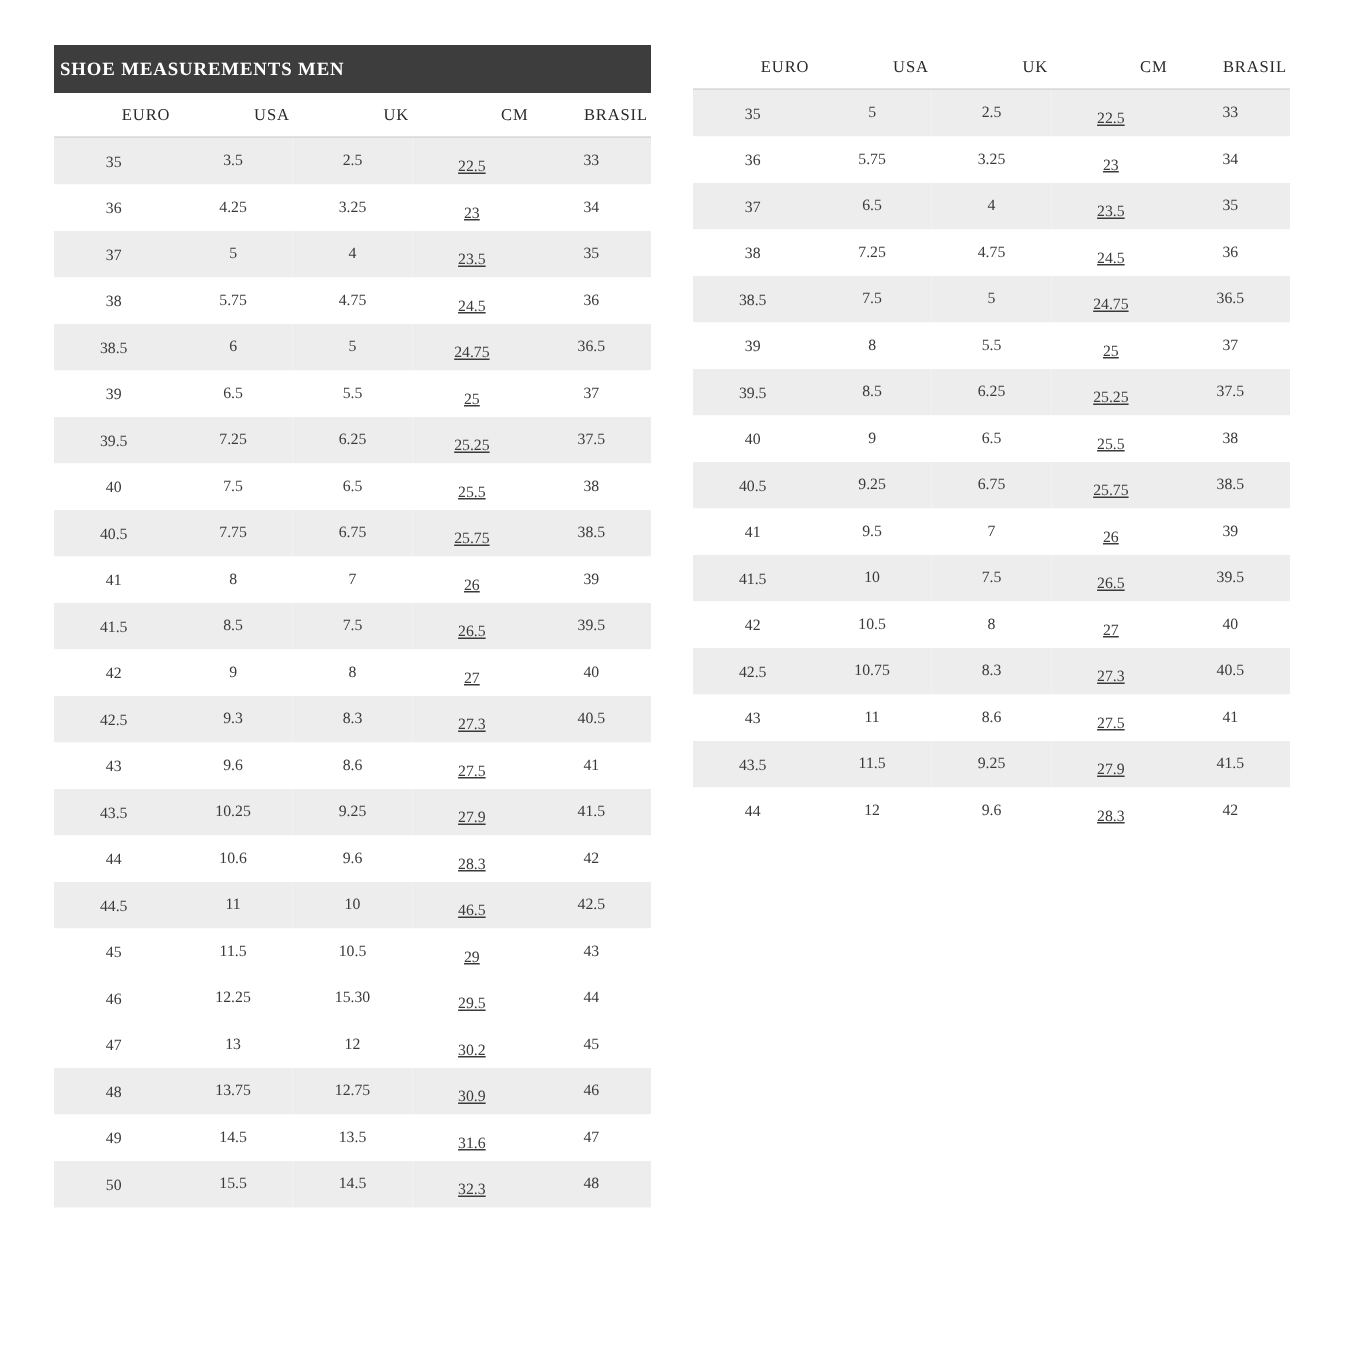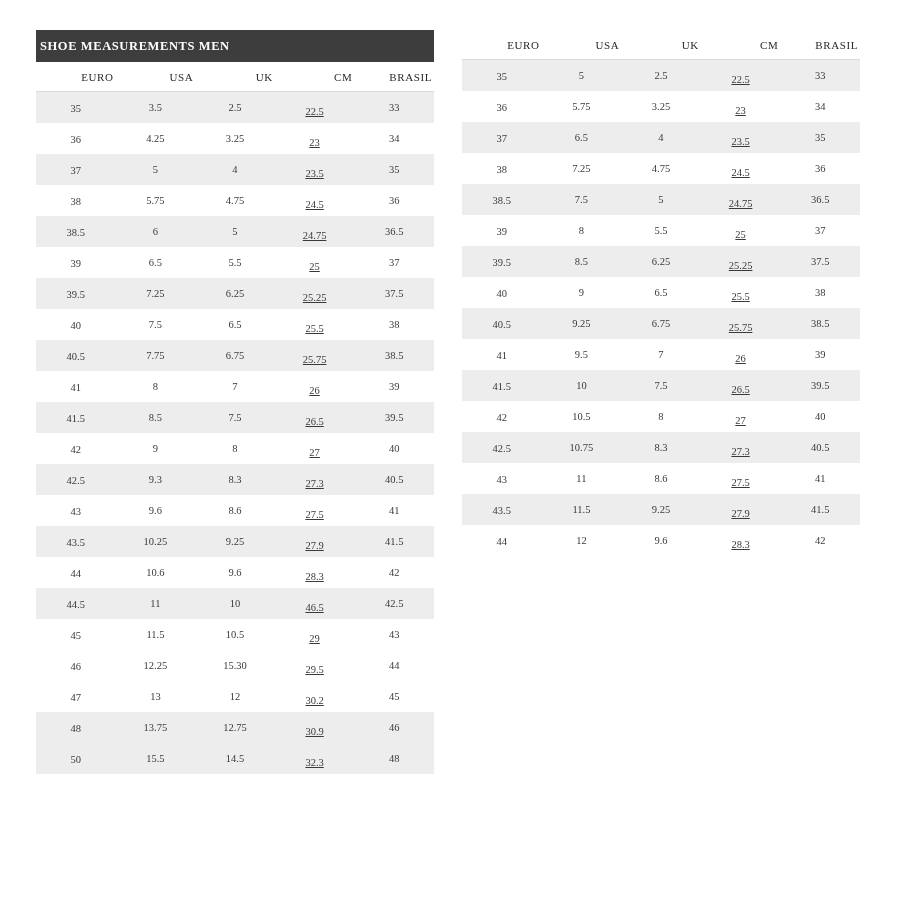--- a/index.html
+++ b/index.html
@@ -227,20 +227,27 @@
             <td class="col-3">30.2</td>
             <td class="col-4">45</td>
           </tr>
           <tr class="odd">
             <td class="col-0">48</td>
             <td class="col-1">13.75</td>
             <td class="col-2">12.75</td>
             <td class="col-3">30.9</td>
             <td class="col-4">46</td>
           </tr>
+          <tr class="even">
+            <td class="col-0">49</td>
+            <td class="col-1">14.5</td>
+            <td class="col-2">13.5</td>
+            <td class="col-3">31.6</td>
+            <td class="col-4">47</td>
+          </tr>
           <tr class="odd">
             <td class="col-0">50</td>
             <td class="col-1">15.5</td>
             <td class="col-2">14.5</td>
             <td class="col-3">32.3</td>
             <td class="col-4">48</td>
           </tr>
         </tbody>
     </table>
   </div>

